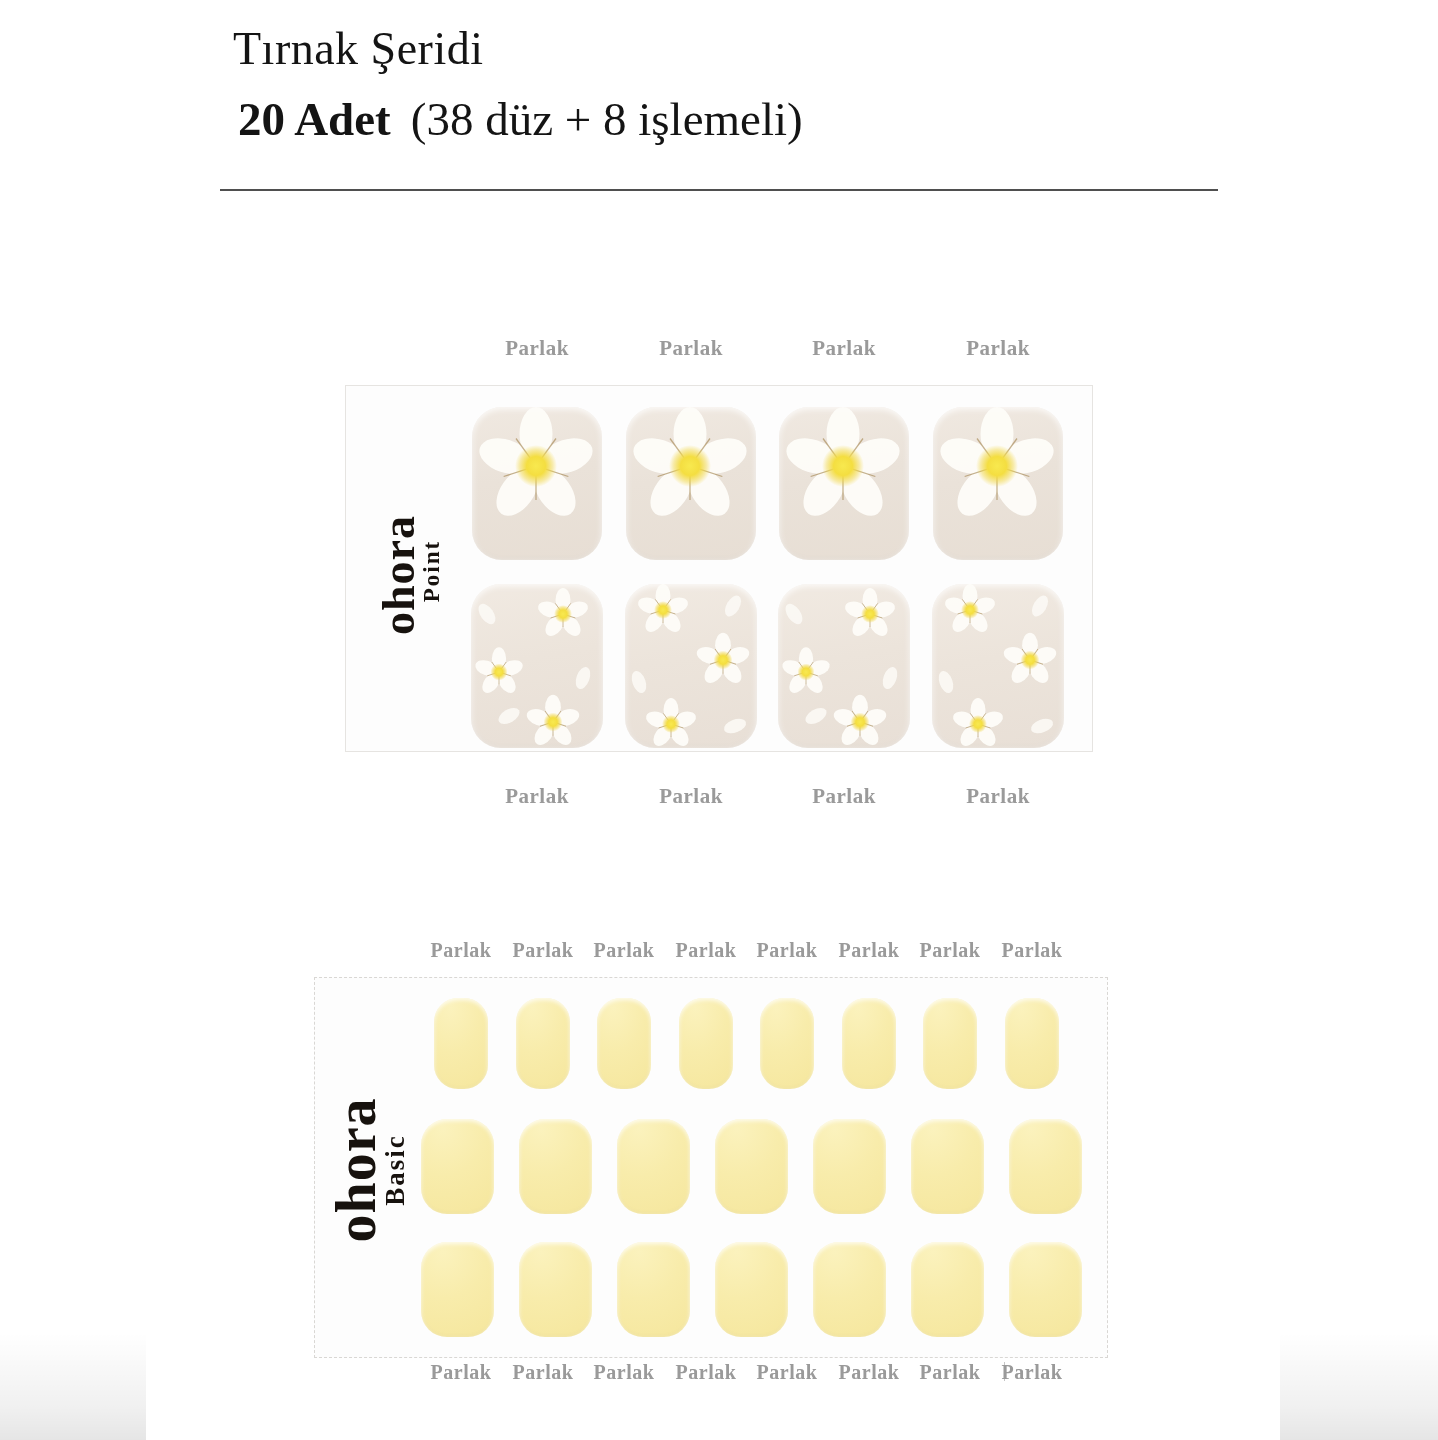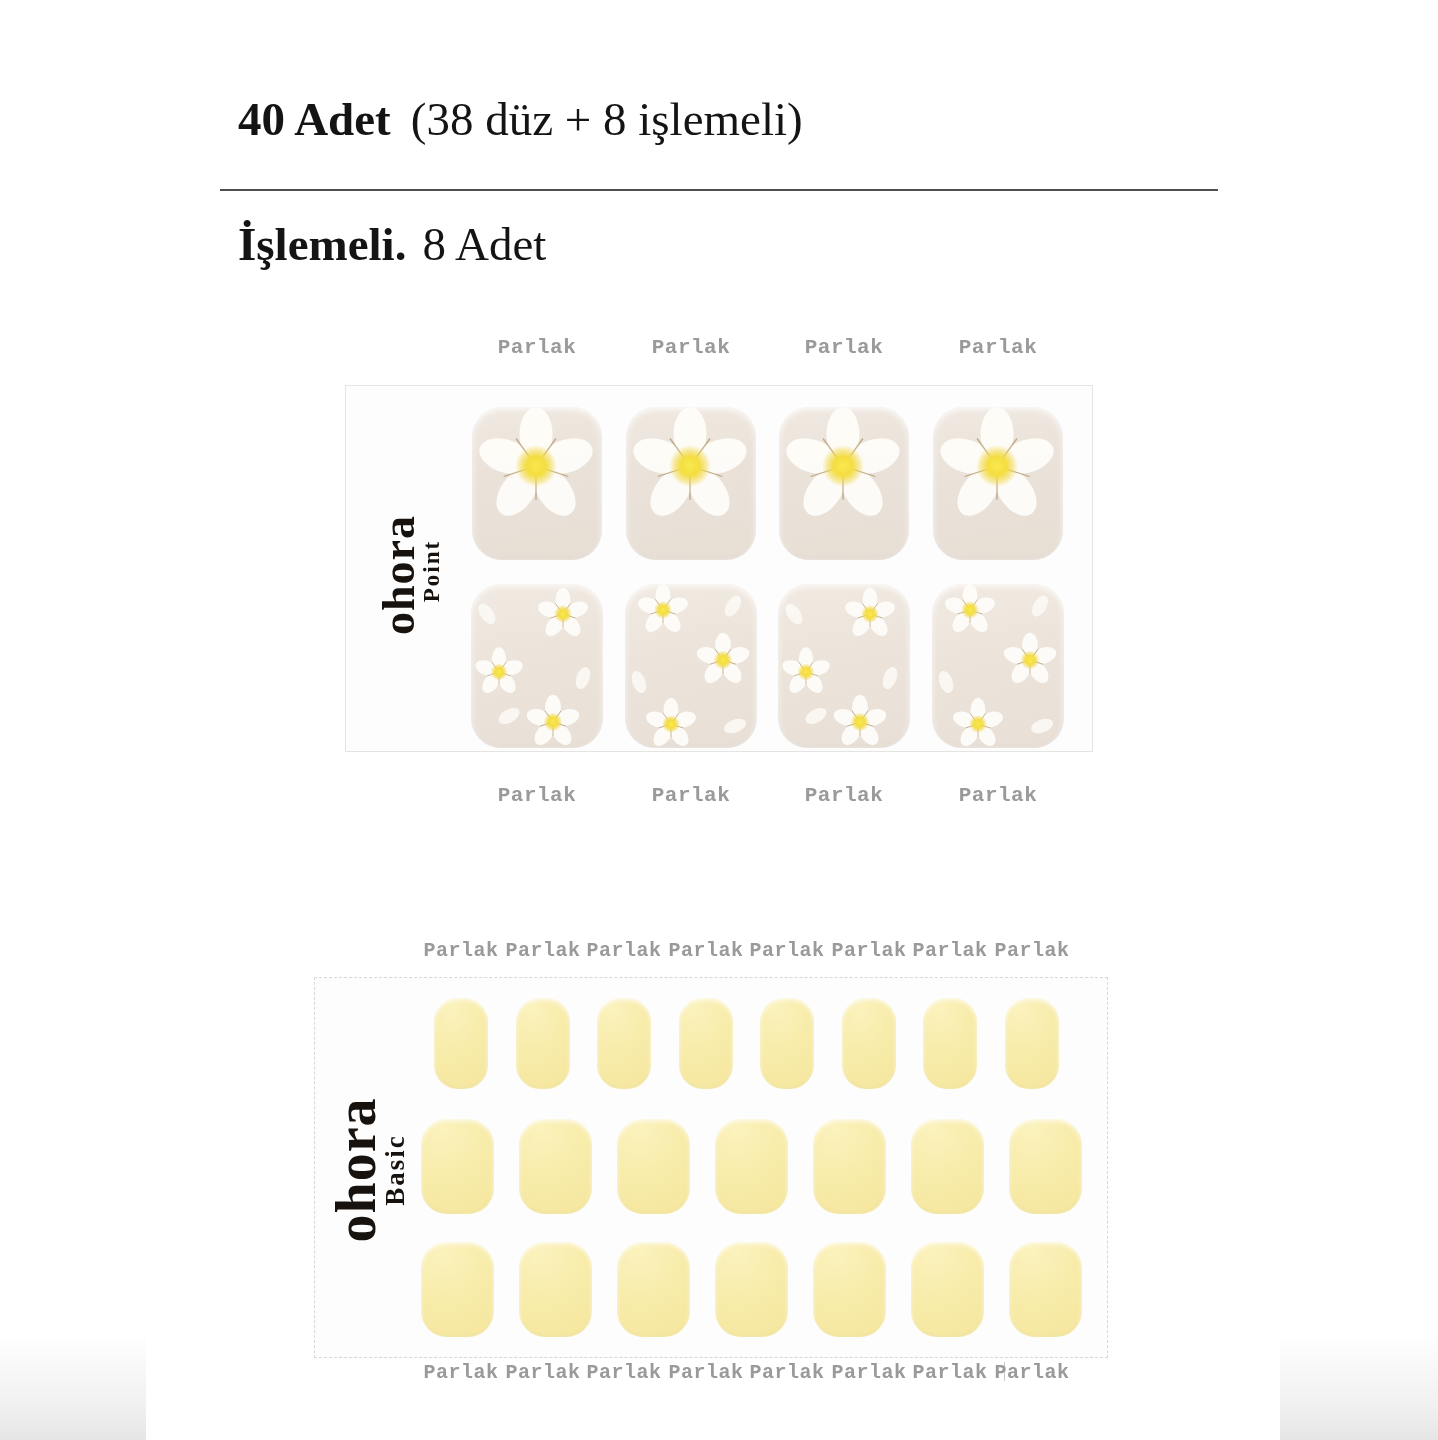--- a/index.html
+++ b/index.html
@@ -15,21 +15,21 @@
 
   
   .h2{position:absolute;font-size:47px;line-height:1.1;}
   .h2 .b{font-weight:bold;}
   .h2 .r{margin-left:16px;}
   .h2a{left:238px;top:219px;}
   .h2b{left:254px;top:841px;}
 
   
   .lbl{position:absolute;width:120px;text-align:center;font-weight:600;font-size:21px;
-       color:#9a9a9a;letter-spacing:.5px;font-family:Liberation Mono, monospace;}
+       color:#9a9a9a;letter-spacing:.5px;}
   .lbl.sm{width:110px;font-size:20px;}
   .lbl-divider{position:absolute;width:1px;height:19px;background:#c6c6c6;}
 
   
   .card{position:absolute;background:#fdfdfd;box-sizing:border-box;}
   .card1{left:345px;top:385px;width:748px;height:367px;border:1px solid #e6e4e1;}
   .card2{left:314px;top:977px;width:794px;height:381px;border:1px dashed #d9d7d4;}
 
   .brand{position:absolute;white-space:nowrap;transform:translate(-50%,-50%) rotate(-90deg);
          font-weight:bold;color:#17120e;}
@@ -91,28 +91,26 @@
         <line transform="rotate(108)" x1="0" y1="-10" x2="0" y2="-34" stroke="#a08048" stroke-width="1.3" opacity="0.6"></line>
         <line transform="rotate(180)" x1="0" y1="-10" x2="0" y2="-34" stroke="#a08048" stroke-width="1.3" opacity="0.6"></line>
         <line transform="rotate(252)" x1="0" y1="-10" x2="0" y2="-34" stroke="#a08048" stroke-width="1.3" opacity="0.6"></line>
         <line transform="rotate(324)" x1="0" y1="-10" x2="0" y2="-34" stroke="#a08048" stroke-width="1.3" opacity="0.6"></line>
         <circle r="21" fill="url(#gY)"></circle>
       </g>
       <ellipse id="pt" cx="0" cy="0" rx="6.5" ry="11.5" fill="#fbf8f4" opacity="0.92"></ellipse>
     </defs>
   </svg>
 
+  <div class="title">Tırnak Şeridi</div>
   <div class="subtitle">
-    <span class="b">40 Adet</span><span class="d">(38 düz + 8 işlemeli)</span>
+    <span class="b">20 Adet</span><span class="d">(38 düz + 8 işlemeli)</span>
   </div>
   <div class="rule"></div>
 
-  <div class="h2 h2a">
-    <span class="b">İşlemeli.</span><span class="r">8 Adet</span>
-  </div>
 
   <div class="lbl" style="left:477px;top:336px;">Parlak</div>
   <div class="lbl" style="left:631px;top:336px;">Parlak</div>
   <div class="lbl" style="left:784px;top:336px;">Parlak</div>
   <div class="lbl" style="left:938px;top:336px;">Parlak</div>
 
   <div class="card card1"></div>
   <div class="brand brand-point-logo">ohora</div>
   <div class="brand brand-point-var">Point</div>
 

